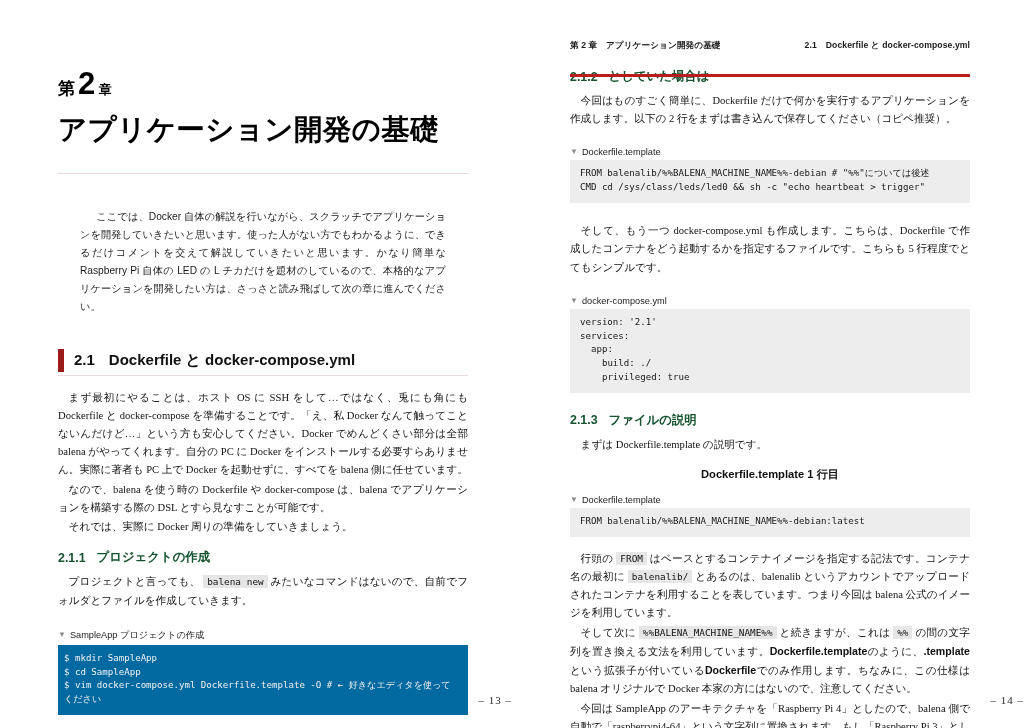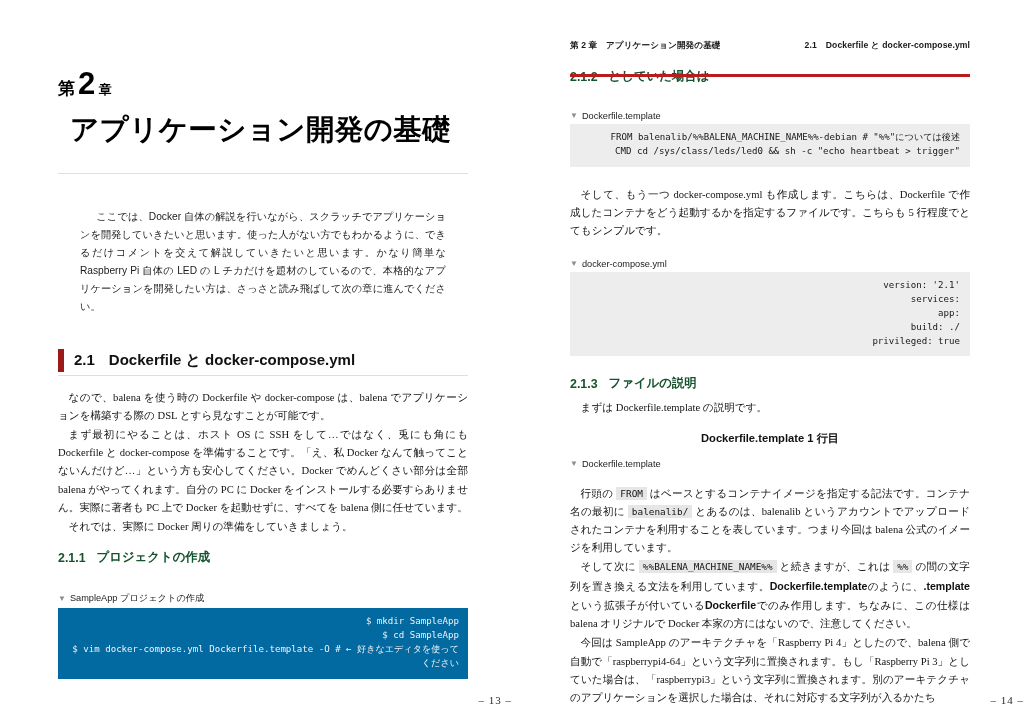--- a/index.html
+++ b/index.html
@@ -64,21 +64,20 @@
   .chapter-num .kanji-sho { font-size: 13px; }
 
   .chapter-title {
     margin-top: 14px;
     font-family: "Liberation Sans", "DejaVu Sans", sans-serif;
     font-weight: 700;
     font-size: 28.5px;
     line-height: 1.18;
     color: #000;
     letter-spacing: .4px;
-    margin-left: 12px;
   }
   .chapter-rule {
     margin-top: 26px;
     height: 1px;
     background: #ecd9d9;
   }
 
   
   .lede {
     margin-top: 34px;
@@ -165,21 +164,20 @@
     transform: translateY(0px);
   }
   pre.code {
     margin: 0;
     font-family: "DejaVu Sans Mono", "Liberation Mono", monospace;
     font-size: 9.1px;
     line-height: 1.52;
     white-space: pre-wrap;
     word-break: break-word;
     box-sizing: border-box;
-    text-align: right;
   }
   pre.code.dark {
     background: #0369a1;
     color: #f2f2f2;
     padding: 7px 9px 8px 6px;
   }
   pre.code.light {
     background: #ededed;
     color: #161616;
     padding: 7px 10px 8px 10px;
@@ -224,33 +222,34 @@
 
     <div class="lede">ここでは、Docker 自体の解説を行いながら、スクラッチでアプリケーションを開発していきたいと思います。使った人がない方でもわかるように、できるだけコメントを交えて解説していきたいと思います。かなり簡単な Raspberry Pi 自体の LED の L チカだけを題材のしているので、本格的なアプリケーションを開発したい方は、さっさと読み飛ばして次の章に進んでください。</div>
 
     <div class="h2">
       <span class="num">2.1</span>
       <span>Dockerfile と docker-compose.yml</span>
     </div>
 
     <div class="gap-md"></div>
 
+    <p class="body">まず最初にやることは、ホスト OS に SSH をして…ではなく、兎にも角にも Dockerfile と docker-compose を準備することです。「え、私 Docker なんて触ってことないんだけど…」という方も安心してください。Docker でめんどくさい部分は全部 balena がやってくれます。自分の PC に Docker をインストールする必要すらありません。実際に著者も PC 上で Docker を起動せずに、すべてを balena 側に任せています。</p>
     <p class="body">なので、balena を使う時の Dockerfile や docker-compose は、balena でアプリケーションを構築する際の DSL とすら見なすことが可能です。</p>
-    <p class="body">まず最初にやることは、ホスト OS に SSH をして…ではなく、兎にも角にも Dockerfile と docker-compose を準備することです。「え、私 Docker なんて触ってことないんだけど…」という方も安心してください。Docker でめんどくさい部分は全部 balena がやってくれます。自分の PC に Docker をインストールする必要すらありません。実際に著者も PC 上で Docker を起動せずに、すべてを balena 側に任せています。</p>
     <p class="body">それでは、実際に Docker 周りの準備をしていきましょう。</p>
 
     <div class="gap-md"></div>
 
     <div class="h3">
       <span class="num">2.1.1</span>
       <span>プロジェクトの作成</span>
     </div>
 
     <div class="gap-sm"></div>
 
+    <p class="body"><span>プロジェクトと言っても、</span> <code class="inline">balena new</code> <span>みたいなコマンドはないので、自前でフォルダとファイルを作成していきます。</span></p>
 
     <div class="gap-lg"></div>
 
     <div class="listing-caption">
       <span class="tri">▼</span>
       <span>SampleApp プロジェクトの作成</span>
     </div>
     <pre class="code dark">$ mkdir SampleApp
 $ cd SampleApp
 $ vim docker-compose.yml Dockerfile.template -O # ← 好きなエディタを使ってください</pre>
@@ -270,20 +269,21 @@
 
     <div style="height:68px"></div>
 
     <div class="h3">
       <span class="num">2.1.2</span>
       <span>としていた場合は</span>
     </div>
 
     <div class="gap-sm"></div>
 
+    <p class="body">今回はものすごく簡単に、Dockerfile だけで何かを実行するアプリケーションを作成します。以下の 2 行をまずは書き込んで保存してください（コピペ推奨）。</p>
 
     <div class="gap-lg"></div>
 
     <div class="listing-caption">
       <span class="tri">▼</span>
       <span>Dockerfile.template</span>
     </div>
     <pre class="code light">FROM balenalib/%%BALENA_MACHINE_NAME%%-debian # "%%"については後述
 CMD cd /sys/class/leds/led0 &amp;&amp; sh -c "echo heartbeat &gt; trigger"</pre>
 
@@ -317,20 +317,21 @@
     <div class="gap-md"></div>
 
     <div class="h4">Dockerfile.template 1 行目</div>
 
     <div class="gap-md"></div>
 
     <div class="listing-caption">
       <span class="tri">▼</span>
       <span>Dockerfile.template</span>
     </div>
+    <pre class="code light">FROM balenalib/%%BALENA_MACHINE_NAME%%-debian:latest</pre>
 
     <div class="gap-md"></div>
 
     <p class="body"><span>行頭の</span> <code class="inline">FROM</code> <span>はベースとするコンテナイメージを指定する記法です。コンテナ名の最初に</span> <code class="inline">balenalib/</code> <span>とあるのは、balenalib というアカウントでアップロードされたコンテナを利用することを表しています。つまり今回は balena 公式のイメージを利用しています。</span></p>
 
     <p class="body"><span>そして次に</span> <code class="inline">%%BALENA_MACHINE_NAME%%</code> <span>と続きますが、これは</span> <code class="inline">%%</code> <span>の間の文字列を置き換える文法を利用しています。</span><span class="sans">Dockerfile.template</span><span>のように、</span><span class="sans">.template</span><span>という拡張子が付いている</span><span class="sans">Dockerfile</span><span>でのみ作用します。ちなみに、この仕様は balena オリジナルで Docker 本家の方にはないので、注意してください。</span></p>
 
     <p class="body">今回は SampleApp のアーキテクチャを「Raspberry Pi 4」としたので、balena 側で自動で「raspberrypi4-64」という文字列に置換されます。もし「Raspberry Pi 3」としていた場合は、「raspberrypi3」という文字列に置換されます。別のアーキテクチャのアプリケーションを選択した場合は、それに対応する文字列が入るかたち</p>
 
     <div class="folio">– 14 –</div>

